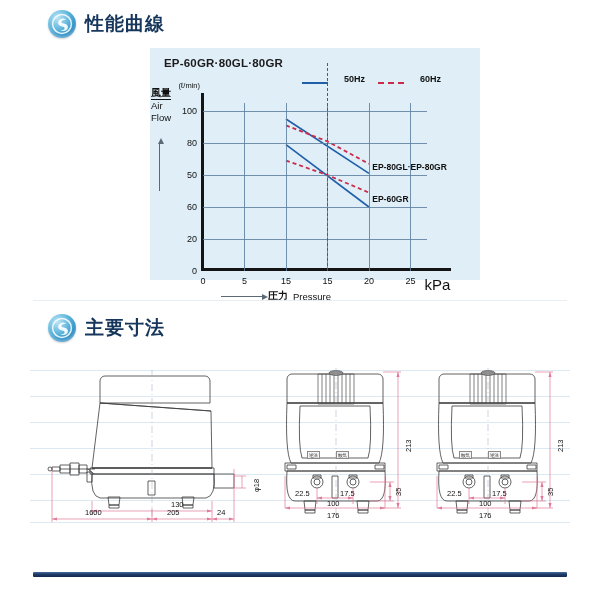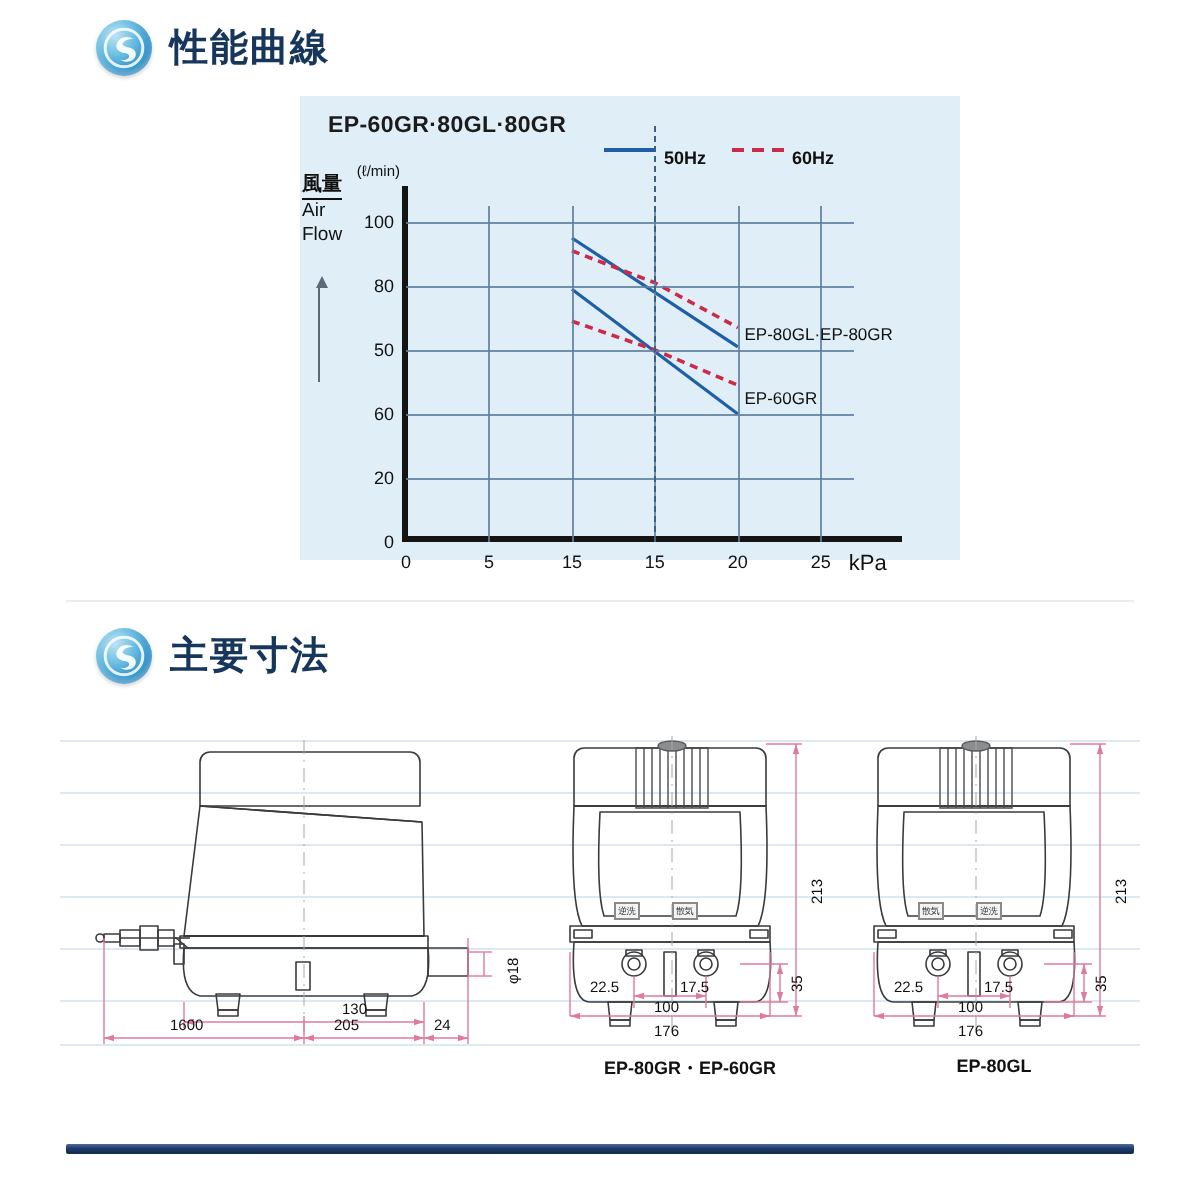--- a/index.html
+++ b/index.html
@@ -29,48 +29,48 @@
   
   .chart-panel{
     position:absolute;left:150px;top:48px;width:330px;height:232px;
     background:#dfeef7;
   }
   .chart-title{
     position:absolute;left:14px;top:9px;
     font-size:11.5px;font-weight:bold;color:#1b1b1b;letter-spacing:.2px;
   }
   .legend{position:absolute;left:152px;top:26px;display:flex;align-items:center;gap:13px;}
-  .lg{display:flex;align-items:flex-start;gap:4px;font-size:9px;color:#111;font-weight:bold;}
+  .lg{display:flex;align-items:flex-end;gap:16px;font-size:9px;color:#111;font-weight:bold;}
   .lg .swatch{width:26px;height:0;border-top:2px solid #1f5fa8;}
   .lg .swatch.dash{border-top:2px dashed #cc2a49;}
 
   .plot{position:absolute;left:53px;top:55px;width:224px;height:168px;}
   .grid-h{position:absolute;left:0;right:0;height:0;border-top:1px solid #5d7fa0;opacity:.85;}
   .grid-v{position:absolute;top:0;bottom:0;width:0;border-left:1px solid #5d7fa0;opacity:.85;}
   .vdash{position:absolute;top:-8px;bottom:0;width:0;border-left:1px dashed #3d5f80;}
   .axis-y{position:absolute;left:-2px;top:-10px;bottom:0;width:0;border-left:3px solid #141414;}
   .axis-x{position:absolute;left:-2px;right:-24px;bottom:0;height:0;border-top:3px solid #141414;}
 
   .ytick{position:absolute;right:calc(100% + 6px);font-size:9px;color:#111;transform:translateY(-50%);white-space:nowrap;}
   .xtick{position:absolute;top:calc(100% + 5px);font-size:9px;color:#111;transform:translateX(-50%);}
   .unit-y{position:absolute;right:calc(100% + 3px);top:-22px;font-size:7.5px;color:#111;white-space:nowrap;}
-  .kpa{position:absolute;top:calc(100% + 5px);font-size:11px;color:#111;}
+  .kpa{position:absolute;top:calc(100% + 5px);font-size:15px;color:#111;}
 
   .ylab{position:absolute;left:-52px;top:-16px;font-size:9.5px;color:#111;line-height:1.22;}
   .ylab .jp{font-weight:bold;font-size:10px;font-family:"DejaVu Sans",sans-serif;
             border-bottom:1px solid #111;display:inline-block;padding-bottom:0px;}
   .yarrow{position:absolute;left:-44px;top:40px;width:0;height:48px;border-left:1px solid #5a6a77;}
   .yarrow:before{content:"";position:absolute;left:-2.5px;top:-5px;border-left:3px solid transparent;border-right:3px solid transparent;border-bottom:6px solid #5a6a77;}
 
   .xlab{position:absolute;left:18px;top:calc(100% + 18px);display:flex;align-items:center;gap:5px;font-size:9.5px;color:#111;}
   .xlab .line{width:42px;height:0;border-top:1px solid #5a6a77;position:relative;}
   .xlab .line:after{content:"";position:absolute;right:-5px;top:-3px;border-top:3px solid transparent;border-bottom:3px solid transparent;border-left:6px solid #5a6a77;}
   .xlab .jp{font-weight:bold;font-size:10px;font-family:"DejaVu Sans",sans-serif;}
 
-  .curve-label{position:absolute;font-size:8.5px;font-weight:normal;color:#111;white-space:nowrap;}
+  .curve-label{position:absolute;font-size:8.5px;font-weight:bold;color:#111;white-space:nowrap;}
 
   
   .dim-panel{position:absolute;left:30px;top:356px;width:540px;height:190px;background:#ffffff;}
   .dim-grid{position:absolute;inset:0;}
   .dim-grid i{position:absolute;left:0;right:0;height:0;border-top:1px solid #dce9f2;}
   .view{position:absolute;top:0;height:190px;}
   .cap{position:absolute;top:172px;width:100%;text-align:center;font-size:9px;font-weight:bold;color:#111;}
   .dimtxt{position:absolute;font-size:7.5px;color:#111;white-space:nowrap;}
   .dimtxt.rot{transform:rotate(-90deg);transform-origin:left top;}
   .port{position:absolute;font-size:4.6px;color:#333;border:.6px solid #8a8a8a;background:#f4f4f4;
@@ -118,20 +118,25 @@
 
       <div class="unit-y">(ℓ/min)</div>
 
       <div class="ylab">
         <div class="jp">風量</div>
         <div>Air</div>
         <div>Flow</div>
       </div>
       <div class="yarrow"></div>
 
+      <div class="xlab">
+        <span class="line"></span>
+        <span class="jp">圧力</span>
+        <span>Pressure</span>
+      </div>
 
       <svg id="curves" width="224" height="168" viewBox="0 0 224 168" style="position:absolute;left:0;top:0;overflow:visible;">
           <polyline points="82.96296296296296,16 165.92592592592592,70.39999999999999" fill="none" stroke="#1f5fa8" stroke-width="1.6"></polyline>
           <polyline points="82.96296296296296,22.400000000000006 124.44444444444446,38.400000000000006 165.92592592592592,60.80000000000001" fill="none" stroke="#cc2a49" stroke-width="1.8" stroke-dasharray="4 3"></polyline>
           <polyline points="82.96296296296296,41.599999999999994 165.92592592592592,104" fill="none" stroke="#1f5fa8" stroke-width="1.6"></polyline>
           <polyline points="82.96296296296296,57.599999999999994 124.44444444444446,72 165.92592592592592,89.6" fill="none" stroke="#cc2a49" stroke-width="1.8" stroke-dasharray="4 3"></polyline>
         </svg>
     <div class="ytick" style="top: 168px;">0</div>
         <div class="grid-h" style="top: 136px;"></div>
         <div class="ytick" style="top: 136px;">20</div>
@@ -317,21 +322,20 @@
       </svg>
       <div class="port" style="left:37px;top:95px;">逆洗</div>
       <div class="port" style="left:66px;top:95px;">散気</div>
 
       <div class="dimtxt rot" style="left:134px;top:96px;">213</div>
       <div class="dimtxt rot" style="left:124px;top:140px;">35</div>
       <div class="dimtxt" style="left:25px;top:133px;">22.5</div>
       <div class="dimtxt" style="left:70px;top:133px;">17.5</div>
       <div class="dimtxt" style="left:57px;top:143px;">100</div>
       <div class="dimtxt" style="left:57px;top:155px;">176</div>
-      <div class="cap">EP-80GR・EP-60GR</div>
     </div>
 
     <div class="view" style="left:392px;width:150px;">
       <svg width="150" height="190" viewBox="0 0 150 190">
         <g fill="none" stroke="#3b3b3b" stroke-width=".8" stroke-linejoin="round">
           <path d="M22 18 h86 a5 5 0 0 1 5 5 v24 h-96 v-24 a5 5 0 0 1 5 -5 z"></path>
           <path d="M17 47 h96"></path>
           <path d="M17 47 q-2 48 4 60 h88 q6 -12 4 -60 z"></path>
           <path d="M30 50 q-2 40 2 52 h66 q4 -12 2 -52 z"></path>
           <path d="M15 107 h100 v8 h-100 z"></path>
@@ -390,18 +394,17 @@
       </svg>
       <div class="port" style="left:37px;top:95px;">散気</div>
       <div class="port" style="left:66px;top:95px;">逆洗</div>
 
       <div class="dimtxt rot" style="left:134px;top:96px;">213</div>
       <div class="dimtxt rot" style="left:124px;top:140px;">35</div>
       <div class="dimtxt" style="left:25px;top:133px;">22.5</div>
       <div class="dimtxt" style="left:70px;top:133px;">17.5</div>
       <div class="dimtxt" style="left:57px;top:143px;">100</div>
       <div class="dimtxt" style="left:57px;top:155px;">176</div>
-      <div class="cap">EP-80GL</div>
     </div>
   </div>
 
   <div class="footer-rule"></div>
 </div>
 
 </body></html>

